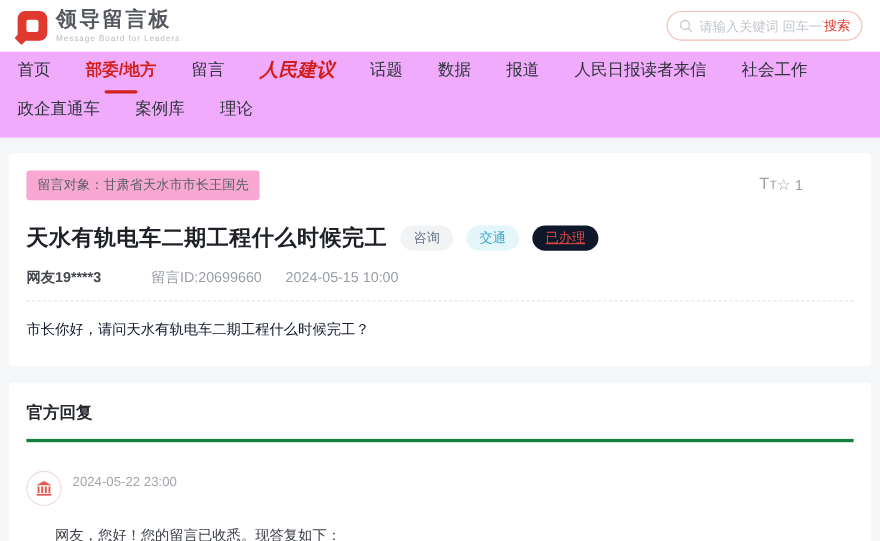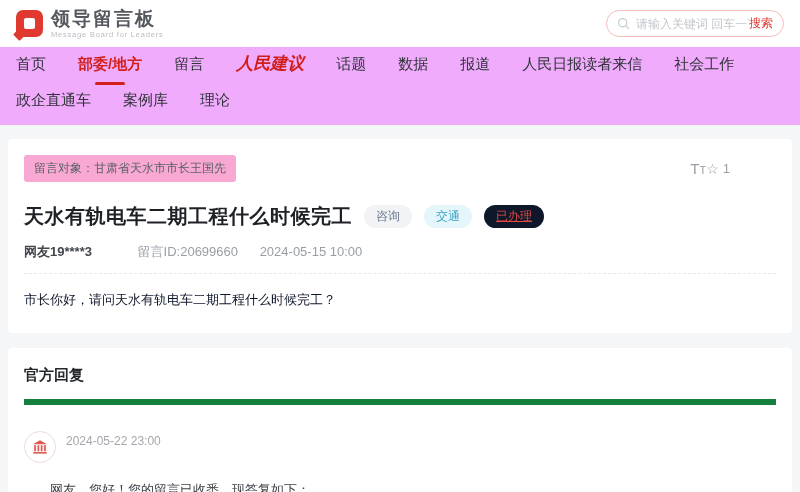--- a/index.html
+++ b/index.html
@@ -63,21 +63,21 @@
   .meta-row { margin-top:13px; font-size:13px; color:#999ea5;
     padding-bottom:12px; border-bottom:1px dashed #e8e8e8; }
   .meta-user { color:#43474d; font-weight:bold; margin-right:42px; }
   .meta-id { margin-right:18px; }
 
   .msg-body { margin-top:15px; font-size:13px; color:#0f172a; line-height:1.7; }
 
   
   .card-reply { margin-top:15px; padding:18px 16px 24px; min-height:200px; }
   .reply-heading { font-size:15px; font-weight:bold; color:#24272c;
-    padding-bottom:14px; border-bottom:6px solid #15803d; }
+    padding-bottom:14px; border-bottom:3px solid #15803d; }
   .reply-item { margin-top:26px; }
   .reply-head { display:flex; align-items:flex-start; gap:10px; }
   .avatar { width:32px; height:32px; border-radius:50%; border:1px solid #f0dbd8;
     background:#fff; display:flex; align-items:center; justify-content:center; flex:0 0 auto; }
   .reply-org { font-size:14px; font-weight:bold; color:#33373d; }
   .reply-date { font-size:12px; color:#a3a7ad; margin-top:3px; }
   .reply-text { margin:16px 0 0 26px; font-size:13px; color:#3b3f45; line-height:1.75; }
 </style>
 </head>
 <body>

